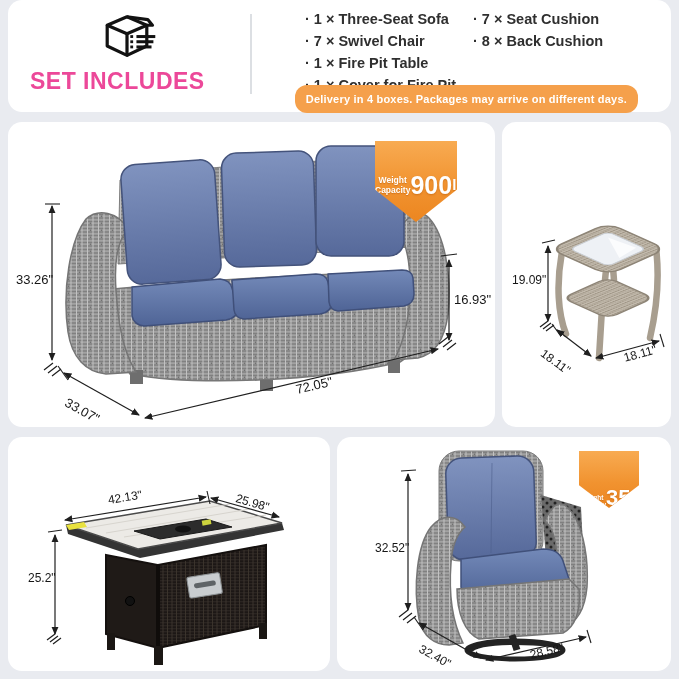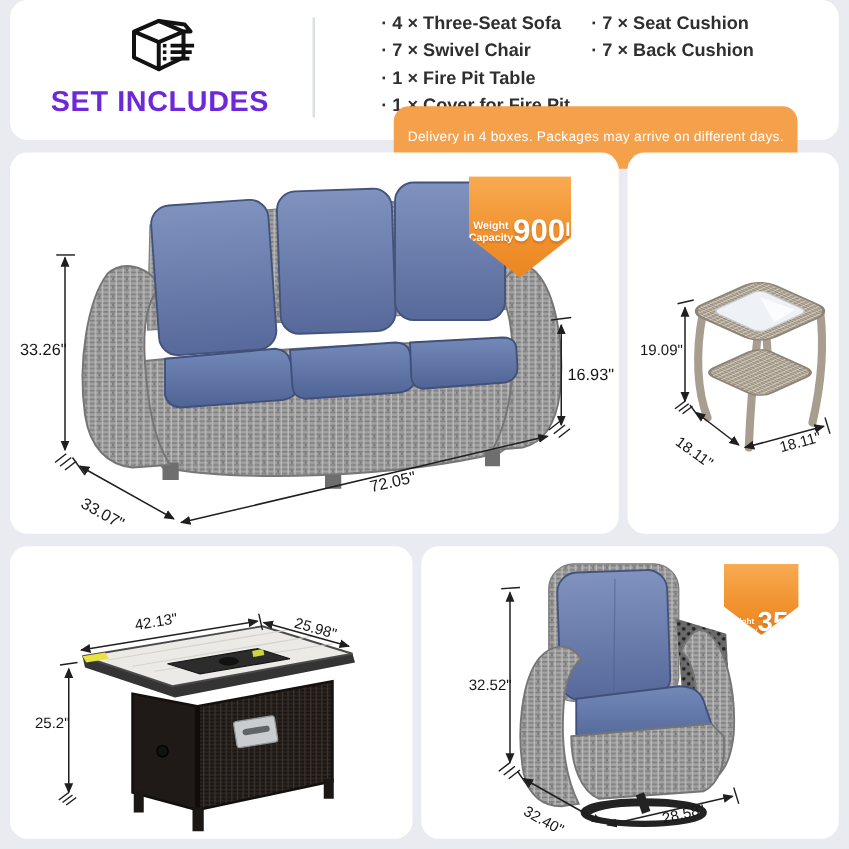--- a/index.html
+++ b/index.html
@@ -1,27 +1,27 @@
 <!DOCTYPE html>
 <html><head>
 <meta charset="utf-8">
 <style>
   html,body{margin:0;padding:0;width:679px;height:679px;overflow:hidden;}
   body{background:#e9ebf0;font-family:"Liberation Sans",sans-serif;-webkit-font-smoothing:antialiased;}
   .page{position:relative;width:679px;height:679px;background:#e9ebf0;}
   .panel{position:absolute;background:#ffffff;border-radius:14px;}
   .abs{position:absolute;}
   
-  .set-title{position:absolute;left:22px;top:68px;width:196px;text-align:center;
-    font-size:23px;font-weight:bold;color:#6d28d9;letter-spacing:.5px;}
+  .set-title{position:absolute;left:22px;top:68px;width:196px;
+    font-size:23px;font-weight:bold;color:#ec4899;letter-spacing:.5px;}
   .divider{position:absolute;left:242px;top:14px;width:2px;height:80px;background:#dcdfe3;}
   .inc-col{position:absolute;top:8px;font-size:14.5px;font-weight:bold;color:#2f2f2f;line-height:22px;white-space:nowrap;}
   .inc-col div{height:22px;}
   .banner{position:absolute;right:33px;top:85px;background:#f5a04b;color:#fff;
-    font-size:11px;font-weight:normal;border-radius:12px;padding:19px 11px;white-space:nowrap;letter-spacing:.2px;}
+    font-size:11px;font-weight:bold;border-radius:12px;padding:8px 11px;white-space:nowrap;letter-spacing:.2px;}
   
   .dim{position:absolute;font-size:13px;color:#161616;white-space:nowrap;transform-origin:left center;}
   .dim.sm{font-size:12px;}
   
   .badge{position:absolute;display:flex;flex-direction:row;align-items:center;color:#fff;
     background:linear-gradient(180deg,#f8ab52 0%,#f19330 55%,#ec8620 100%);
     clip-path:polygon(0 0,100% 0,100% 60%,50% 100%,0 60%);text-align:center;}
   .badge-lg{width:82px;height:74px;padding-top:7px;}
   .badge-sm{width:60px;height:52px;padding-top:5px;align-items:flex-end;}
   .badge-label{font-weight:bold;text-shadow:0 1px 1px rgba(170,80,0,.45);}
@@ -95,28 +95,28 @@
       <g fill="#121212">
         <rect x="38.5" y="27.5" width="3" height="3"></rect>
         <rect x="38.5" y="33" width="3" height="3"></rect>
         <rect x="38.5" y="38.5" width="3" height="3"></rect>
       </g>
     </svg>
     <div class="set-title">SET INCLUDES</div>
     <div class="divider"></div>
 
     <div class="inc-col" style="left:297px;">
-      <div>· 4 × Three-Seat Sofa</div>
+      <div>· 1 × Three-Seat Sofa</div>
       <div>· 7 × Swivel Chair</div>
       <div>· 1 × Fire Pit Table</div>
       <div>· 1 × Cover for Fire Pit</div>
     </div>
     <div class="inc-col" style="left:465px;">
       <div>· 7 × Seat Cushion</div>
-      <div>· 7 × Back Cushion</div>
+      <div>· 8 × Back Cushion</div>
     </div>
     <div class="banner">Delivery in 4 boxes. Packages may arrive on different days.</div>
   </div>
 
   <div class="panel" style="left:8px;top:122px;width:487px;height:305px;">
     <svg class="ill" width="487" height="305" viewBox="0 0 487 305">
 
       <path d="M112,58 C210,42 330,34 400,42 L404,125 L110,142 Z" fill="url(#pWick)" stroke="#7e7e7e" stroke-width="1"></path>
 
       <path d="M96,168 C190,158 330,150 398,151 L418,158 C424,196 412,228 392,240 C310,260 185,264 122,252 C104,224 96,194 96,168 Z" fill="url(#pWick)" stroke="#777" stroke-width="1.5"></path>

